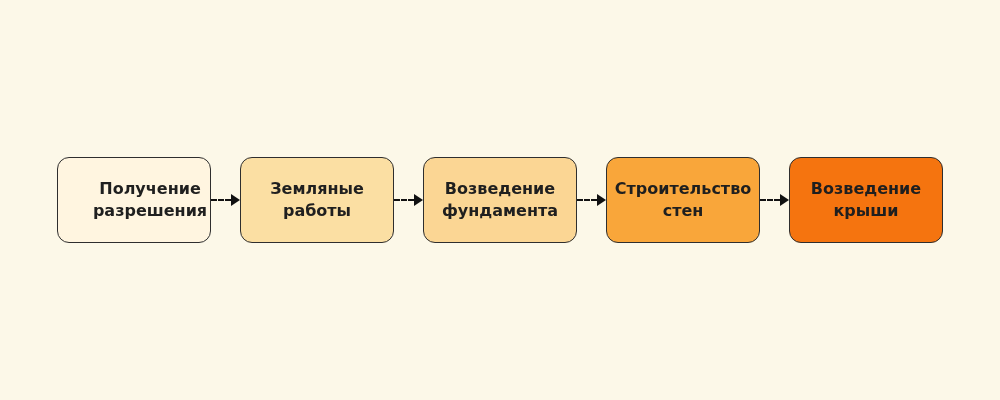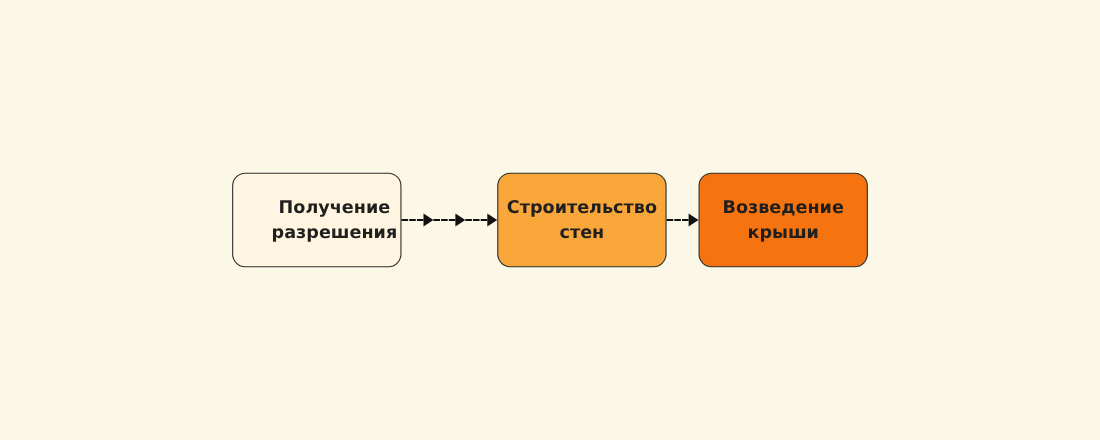--- a/index.html
+++ b/index.html
@@ -63,26 +63,32 @@
 
   <div class="node" style="background: rgb(255, 245, 224); padding-left: 40px;">
     <span>Получение разрешения</span>
   </div>
 
   <div class="arrow">
     <span class="dash"></span>
     <span class="head"></span>
   </div>
 
+  <div class="node" style="background: rgb(251, 223, 163);">
+    <span>Земляные работы</span>
+  </div>
 
   <div class="arrow">
     <span class="dash"></span>
     <span class="head"></span>
   </div>
 
+  <div class="node" style="background: rgb(251, 214, 148);">
+    <span>Возведение фундамента</span>
+  </div>
 
   <div class="arrow">
     <span class="dash"></span>
     <span class="head"></span>
   </div>
 
   <div class="node" style="background: rgb(249, 166, 58); align-items: center;">
     <span>Строительство стен</span>
   </div>
 

